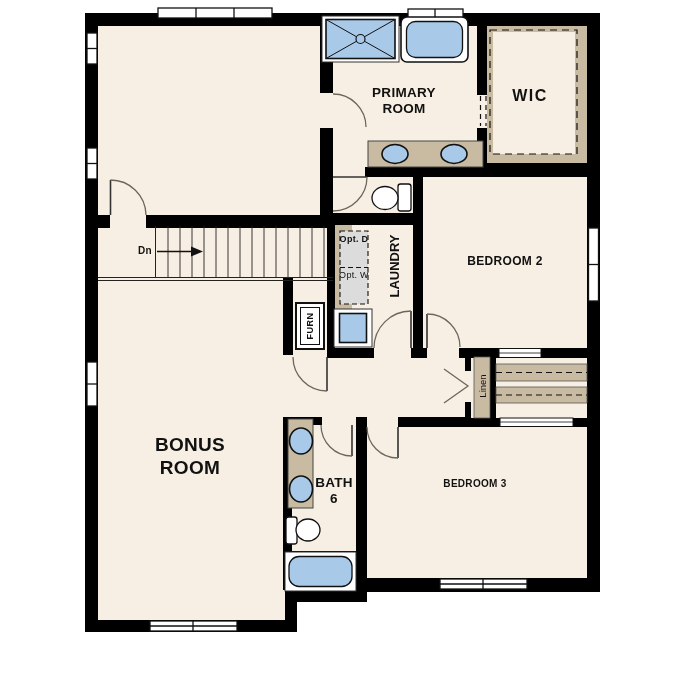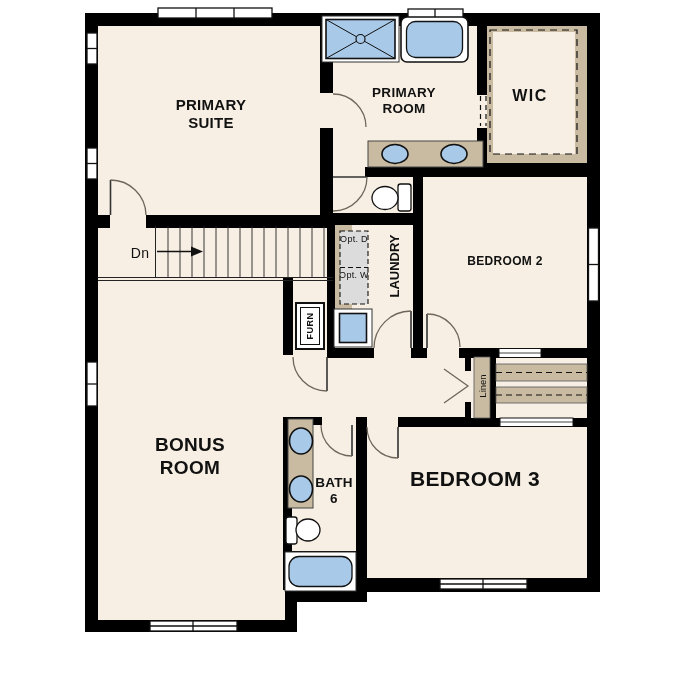--- a/index.html
+++ b/index.html
@@ -229,27 +229,26 @@
         <line x1="352" y1="425" x2="352" y2="456" stroke="#333" stroke-width="1.6"></line>
         <path d="M321 425 A31 31 0 0 0 352 456"></path>
       </g>
       <g>
         <line x1="327" y1="357" x2="327" y2="391" stroke="#333" stroke-width="1.6"></line>
         <path d="M293 357 A34 34 0 0 0 327 391"></path>
       </g>
     </g>
   </svg>
 
-  <div class="lbl" style="left:156px;top:96px;width:110px;font-size:15px;">PRIMARY SUITE</div>
   <div class="lbl" style="left:358px;top:85px;width:92px;font-size:13.5px;">PRIMARY ROOM</div>
   <div class="lbl" style="left:505px;top:86px;width:50px;font-size:16px;font-weight:bold;letter-spacing:1.5px;">WIC</div>
   <div class="lbl" style="left:438px;top:254px;width:134px;font-size:12px;">BEDROOM 2</div>
-  <div class="lbl" style="left:408px;top:466px;width:134px;font-size:21px;">BEDROOM 3</div>
+  <div class="lbl" style="left:408px;top:478px;width:134px;font-size:10px;">BEDROOM 3</div>
   <div class="lbl" style="left:138px;top:433px;width:104px;font-size:19px;">BONUS ROOM</div>
   <div class="lbl" style="left:310px;top:475px;width:48px;font-size:13.5px;">BATH 6</div>
   <div class="vlabel" style="left:354px;top:231px;width:80px;height:70px;font-size:13px;font-weight:bold;">LAUNDRY</div>
   <div class="vlabel" style="left:462px;top:376px;width:40px;height:20px;font-size:9.5px;">Linen</div>
   <div class="vlabel" style="left:290px;top:316px;width:40px;height:20px;font-size:9px;font-weight:bold;letter-spacing:.5px;">FURN</div>
-  <div class="lbl" style="left:128px;top:245px;width:24px;font-size:14px;font-weight:normal;">Dn</div>
-  <div class="lbl" style="left:339px;top:234px;width:30px;font-size:9px;font-weight:normal;line-height:1.2;">Opt. D</div>
+  <div class="lbl" style="left:128px;top:245px;width:24px;font-size:10px;font-weight:bold;text-align:right;">Dn</div>
+  <div class="lbl" style="left:339px;top:234px;width:30px;font-size:9px;font-weight:bold;line-height:1.2;">Opt. D</div>
   <div class="lbl" style="left:339px;top:270px;width:30px;font-size:9px;font-weight:normal;line-height:1.2;">Opt. W</div>
 
 </div>
 
 </body></html>

